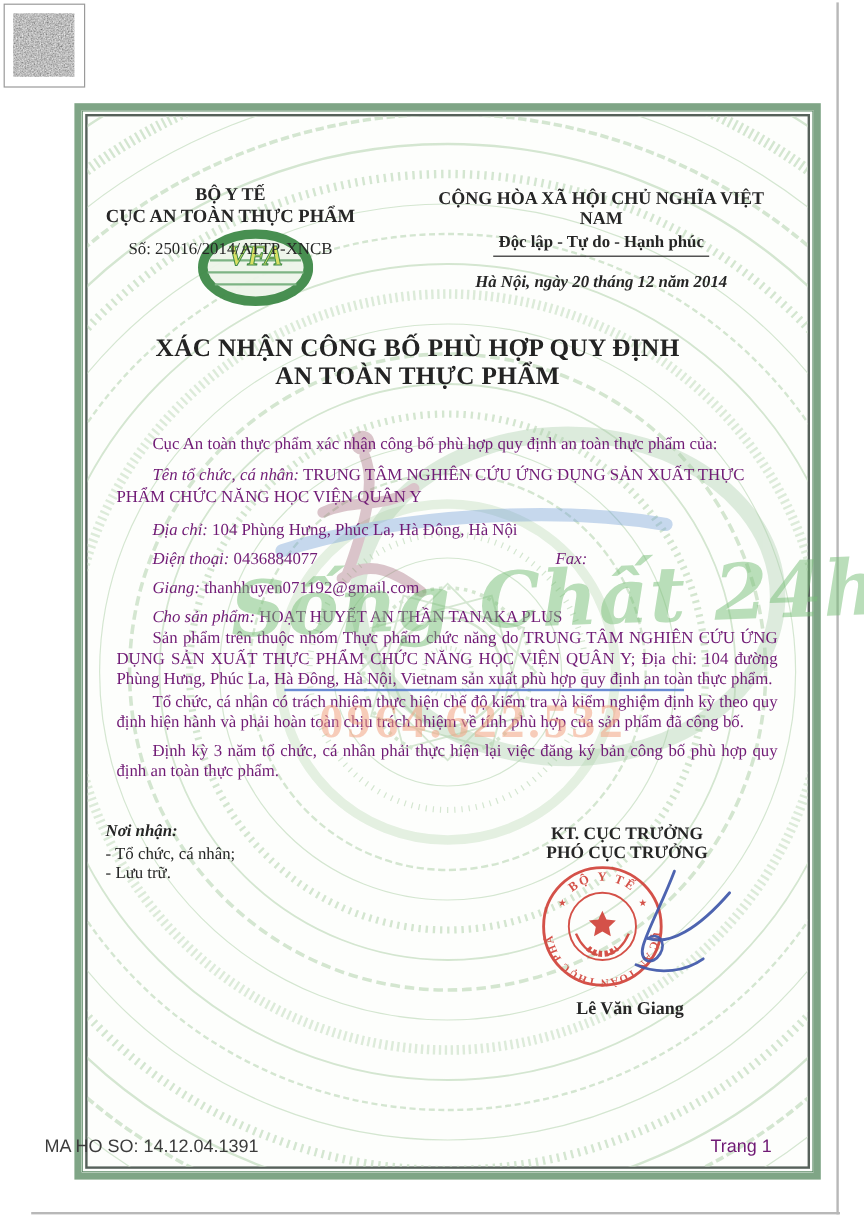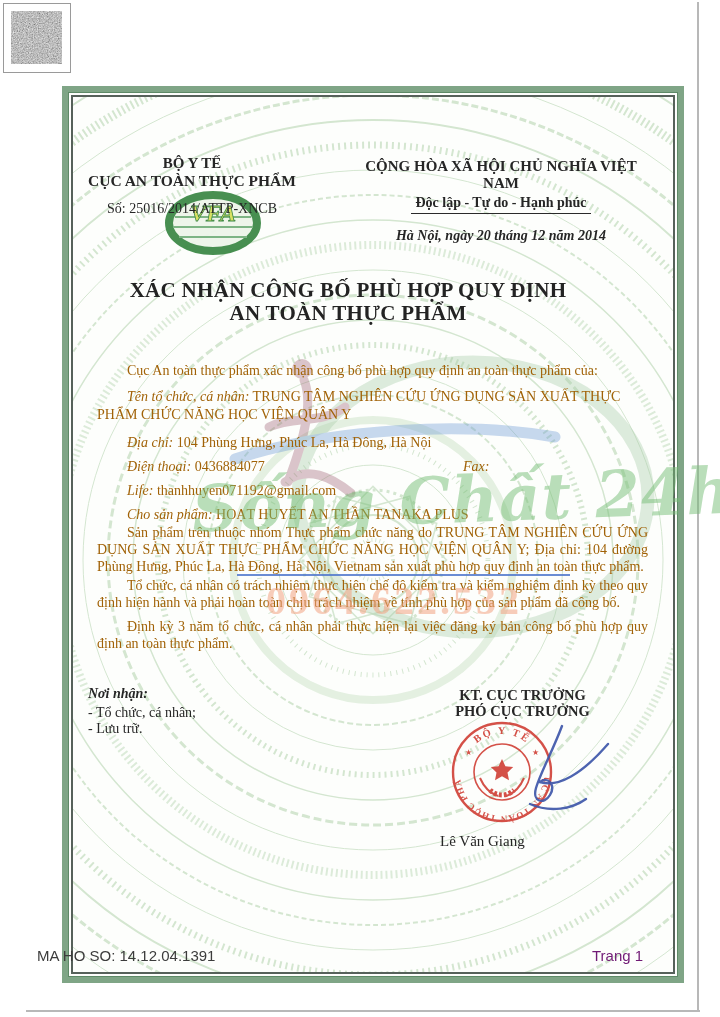--- a/index.html
+++ b/index.html
@@ -29,21 +29,21 @@
   .hdr-right .country{font-weight:bold;font-size:15px;line-height:17px;}
   .hdr-right .motto{font-weight:bold;font-size:14px;line-height:17px;display:inline-block;
                     border-bottom:1.5px solid #2a2a2a;padding:0 4px 2px 4px;margin-top:2px;}
   .hdr-right .dateline{font-weight:bold;font-style:italic;font-size:14px;margin-top:14px;}
 
   
   .title{position:absolute;left:62px;top:279px;width:572px;text-align:center;z-index:4;
          font-weight:bold;font-size:21px;line-height:23px;color:#232323;letter-spacing:0.3px;}
 
   
-  .body{position:absolute;left:97px;top:358px;width:551px;z-index:4;font-size:14px;color:#a16207;}
+  .body{position:absolute;left:97px;top:358px;width:551px;z-index:4;font-size:14px;color:#701a75;}
   .body .line{text-indent:30px;line-height:18px;margin:0 0 6px 0;}
   .body .line.wrap2{margin-bottom:10px;}
   .body .intro{margin:4px 0 8px 0;}
   .body .lbl{font-style:italic;}
   .body .phone-line{position:relative;}
   .body .fax{position:absolute;left:336px;top:0;font-style:italic;}
   .body p.just{text-align:justify;text-indent:30px;line-height:17px;margin:0 0 2px 0;}
   .body p.just.p2{margin-bottom:7px;}
   .body .product{margin-bottom:0;}
   .blue-underline{position:absolute;left:237px;top:574px;width:333px;height:2px;
@@ -57,22 +57,22 @@
               font-size:23px;color:rgba(58,160,150,0.55);letter-spacing:2px;}
   .wm-phone{left:266px;top:577px;font-weight:bold;font-size:40px;letter-spacing:3px;
             color:rgba(243,162,130,0.55);}
 
   
   .recipients{position:absolute;left:88px;top:686px;z-index:4;font-size:14px;line-height:16.5px;}
   .recipients .head{font-weight:bold;font-style:italic;margin-bottom:2px;}
   .signer{position:absolute;left:425px;top:687px;width:195px;text-align:center;z-index:4;
           font-weight:bold;font-size:14.5px;line-height:16px;}
   .stamp-wrap{position:absolute;left:440px;top:712px;width:185px;height:140px;z-index:4;}
-  .signer-name{position:absolute;left:440px;top:833px;width:170px;text-align:left;
-               font-weight:normal;font-size:15px;z-index:4;}
+  .signer-name{position:absolute;left:440px;top:833px;width:170px;text-align:center;
+               font-weight:bold;font-size:15px;z-index:4;}
 
   
   .file-code{position:absolute;left:37px;top:947px;z-index:6;
              font-family:"Liberation Sans",sans-serif;font-size:15px;color:#3c3c3c;}
   .page-num{position:absolute;left:592px;top:947px;z-index:6;
             font-family:"Liberation Sans",sans-serif;font-size:15px;color:#701a75;}
 </style>
 </head>
 <body>
 
@@ -172,21 +172,21 @@
 
   <div class="body">
     <p class="line intro">Cục An toàn thực phẩm xác nhận công bố phù hợp quy định an toàn thực phẩm của:</p>
     <p class="line wrap2"><span class="lbl">Tên tổ chức, cá nhân:</span>
       <span>TRUNG TÂM NGHIÊN CỨU ỨNG DỤNG SẢN XUẤT THỰC PHẨM CHỨC NĂNG HỌC VIỆN QUÂN Y</span></p>
     <p class="line"><span class="lbl">Địa chỉ:</span>
       <span>104 Phùng Hưng, Phúc La, Hà Đông, Hà Nội</span></p>
     <p class="line phone-line"><span class="lbl">Điện thoại:</span>
       <span>0436884077</span>
       <span class="fax">Fax:</span></p>
-    <p class="line"><span class="lbl">Life:</span>
+    <p class="line"><span class="lbl">Giang:</span>
       <span>thanhhuyen071192@gmail.com</span></p>
     <p class="line product"><span class="lbl">Cho sản phẩm:</span>
       <span>HOẠT HUYẾT AN THẦN TANAKA PLUS</span></p>
     <p class="just p1">Sản phẩm trên thuộc nhóm Thực phẩm chức năng do TRUNG TÂM NGHIÊN CỨU ỨNG DỤNG SẢN XUẤT THỰC PHẨM CHỨC NĂNG HỌC VIỆN QUÂN Y; Địa chỉ: 104 đường Phùng Hưng, Phúc La, Hà Đông, Hà Nội, Vietnam sản xuất phù hợp quy định an toàn thực phẩm.</p>
     <p class="just p2">Tổ chức, cá nhân có trách nhiệm thực hiện chế độ kiểm tra và kiểm nghiệm định kỳ theo quy định hiện hành và phải hoàn toàn chịu trách nhiệm về tính phù hợp của sản phẩm đã công bố.</p>
     <p class="just p3">Định kỳ 3 năm tổ chức, cá nhân phải thực hiện lại việc đăng ký bản công bố phù hợp quy định an toàn thực phẩm.</p>
   </div>
 
   <div class="blue-underline"></div>
 

